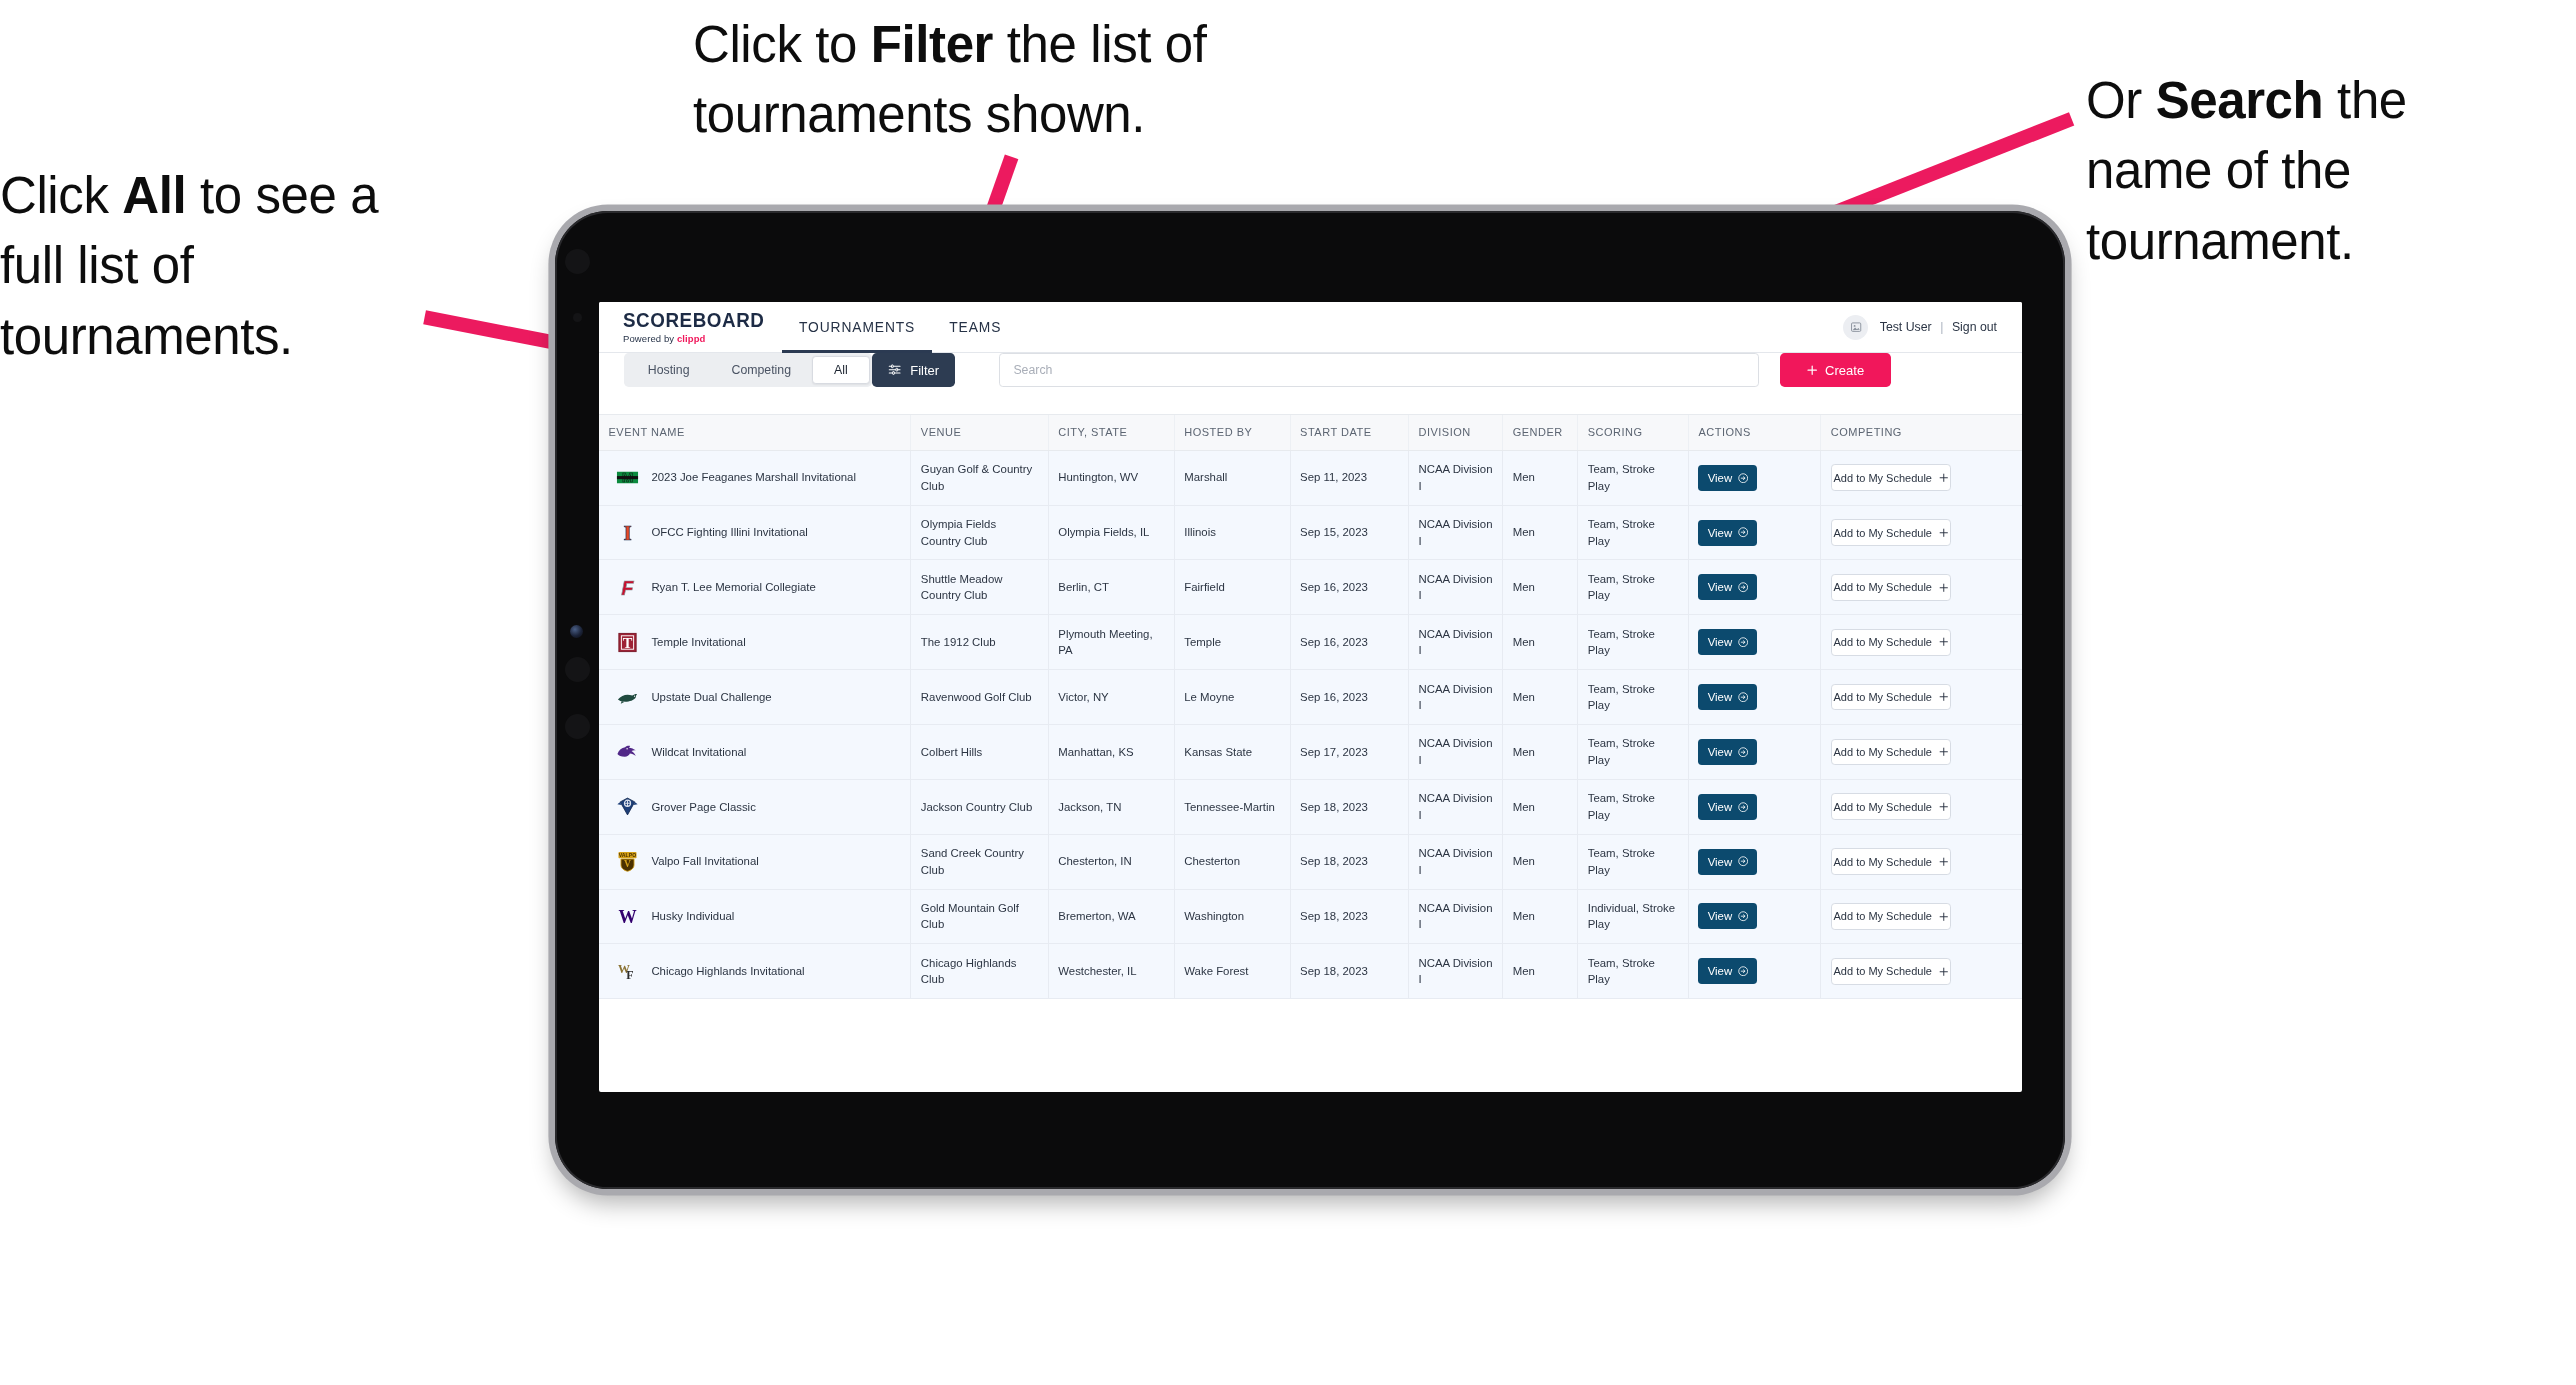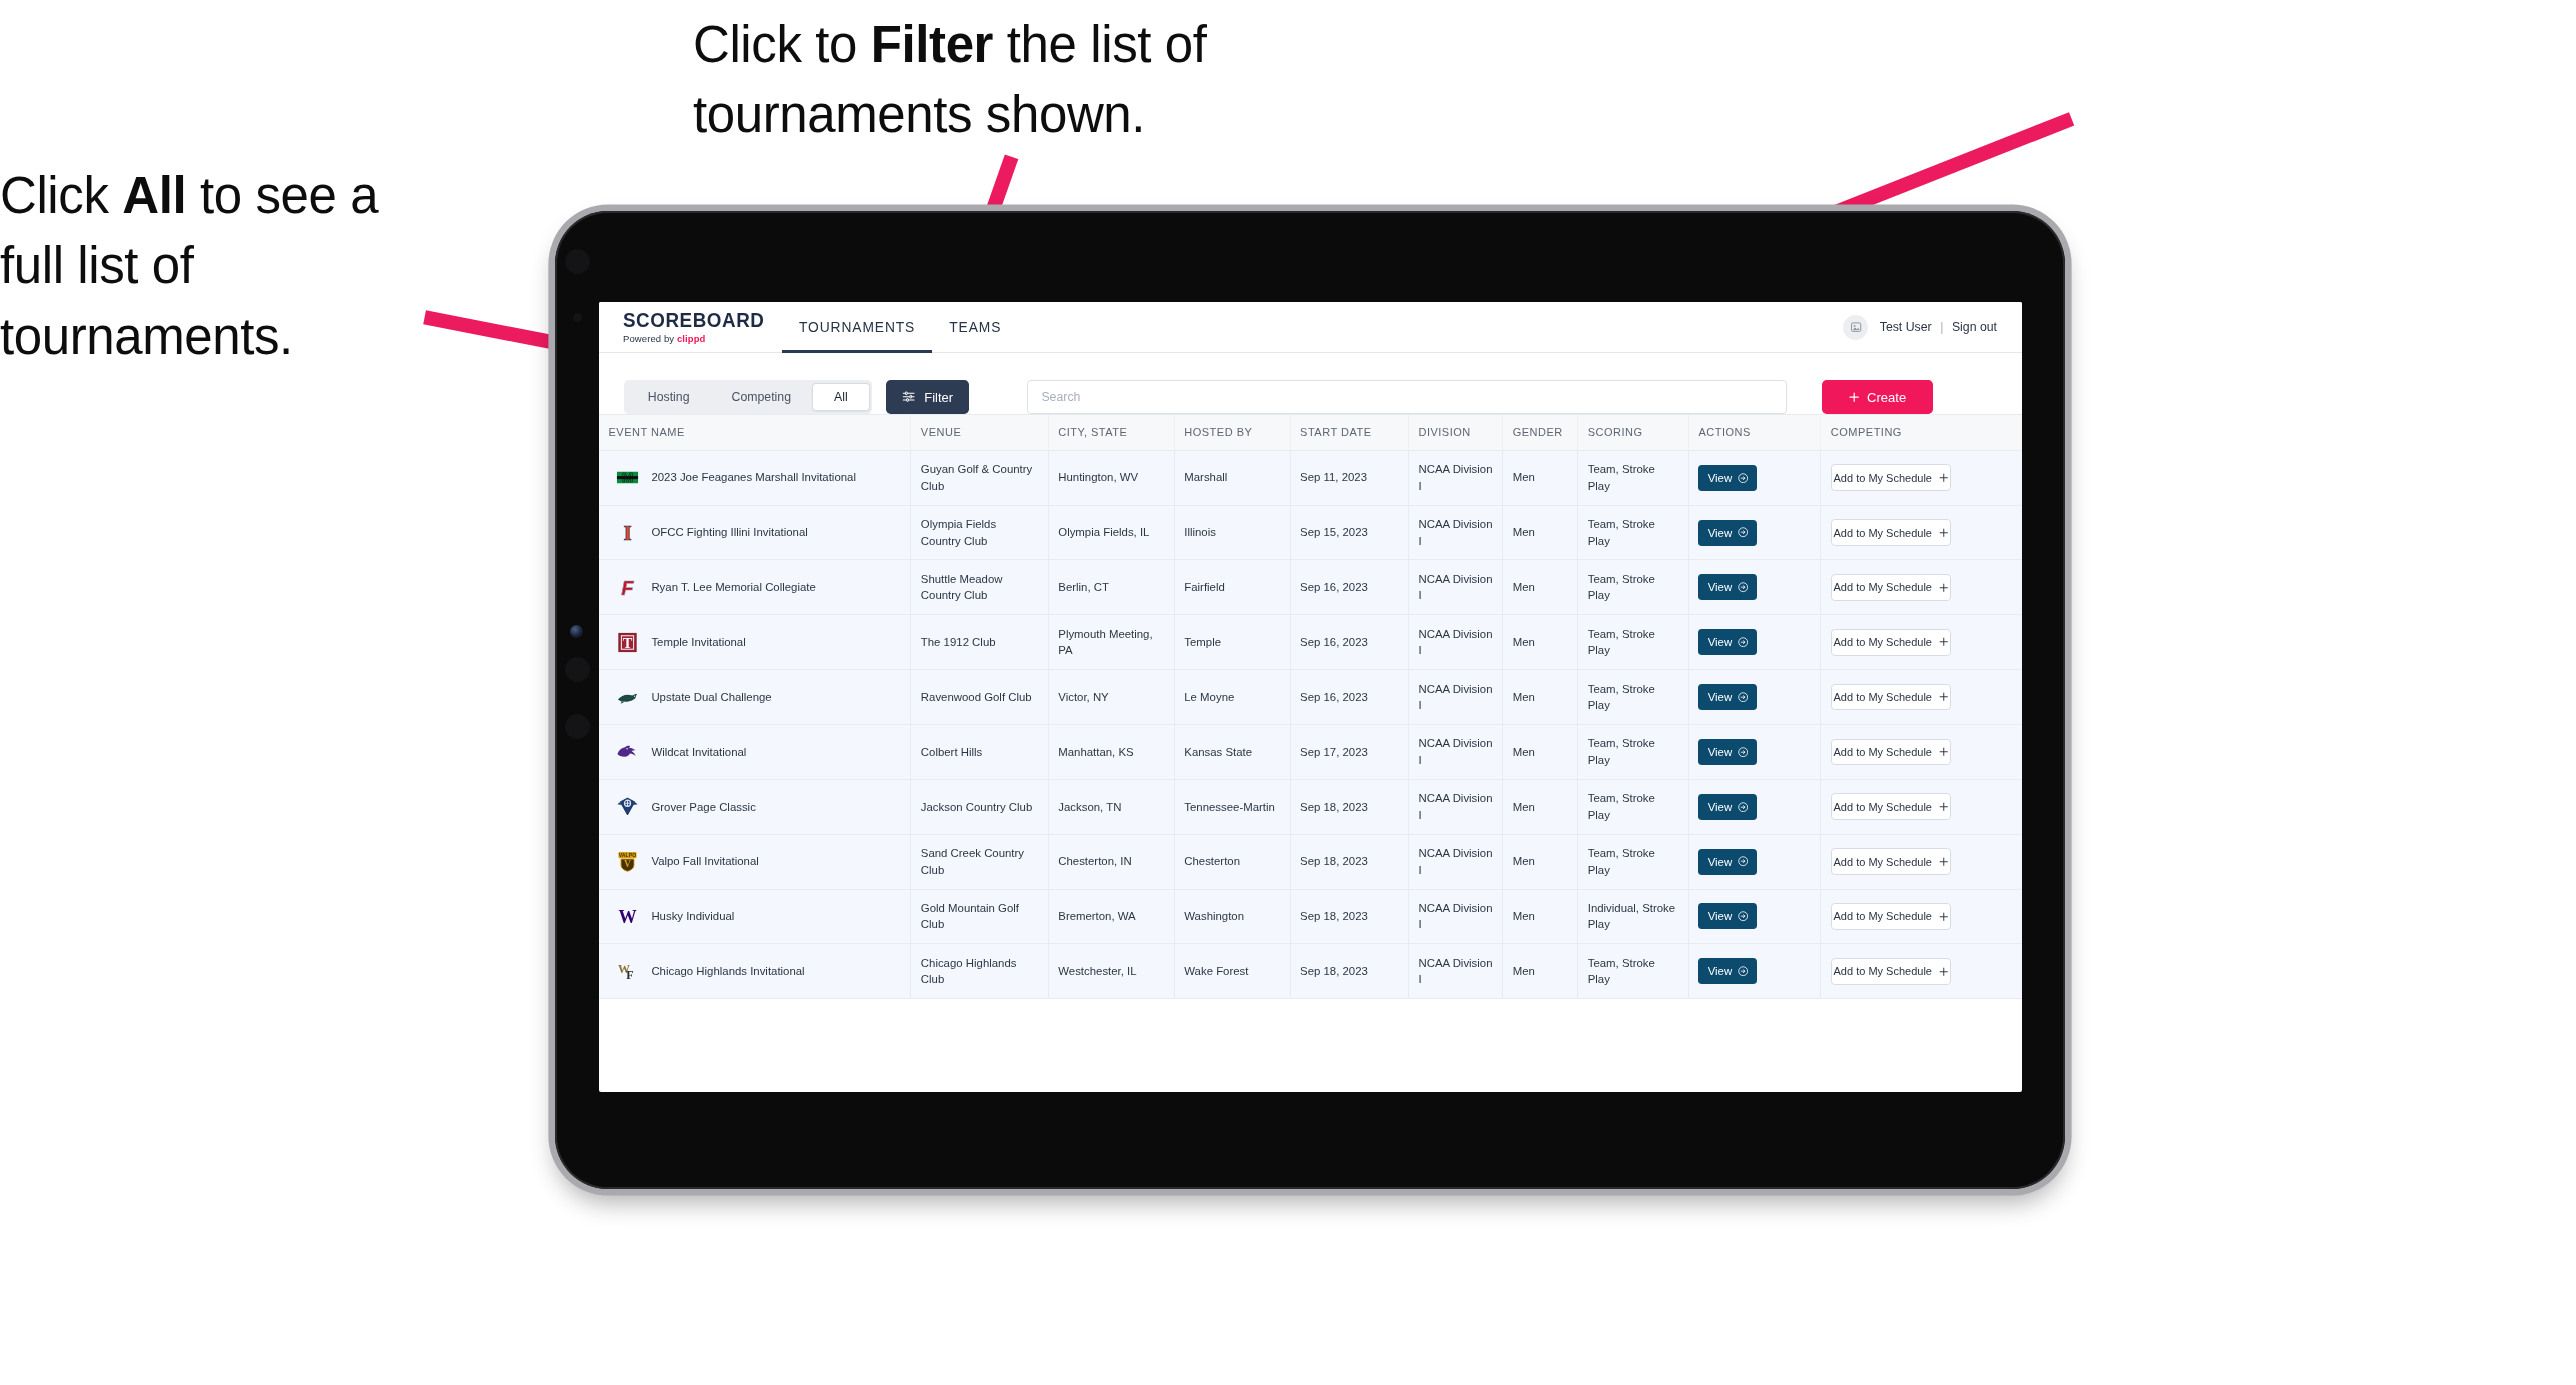--- a/index.html
+++ b/index.html
@@ -103,24 +103,24 @@
     width: 25px; height: 25px; border-radius: 50%;
     background: #eceef2;
     display:flex; align-items:center; justify-content:center;
   }
   .user-text { font-size: 12.3px; color: #2b3545; display:flex; gap:8.5px; align-items:center; }
   .user-sep { color: #aeb5c1; }
 
   
   #toolbar {
     height: 61px;
-    display: flex; align-items: flex-end;
+    display: flex; align-items: flex-start;
     padding: 0 25px;
     background: #ffffff;
-    gap: 14px;
+    gap: 0;
   }
   .segmented {
     display: flex;
     background: #eceef1;
     border-radius: 4.7px;
     height: 34px;
     padding: 2.8px;
     align-items: center;
   }
   .seg {
@@ -222,20 +222,21 @@
     font-family:"Liberation Sans", sans-serif;
   }
 </style>
 </head>
 <body>
 
 <div id="root">
 
   <div class="annot" id="annot-all"><span>Click </span><b>All</b><span> to see a full list of tournaments.</span></div>
   <div class="annot" id="annot-filter"><span>Click to </span><b>Filter</b><span> the list of tournaments shown.</span></div>
+  <div class="annot" id="annot-search"><span>Or </span><b>Search</b><span> the name of the tournament.</span></div>
 
   <svg class="arrow-svg" style="left:0;top:0;width:2576px;height:1386px" viewBox="0 0 2712 1459" width="2576" height="1386">
     <defs>
       <marker id="ah" markerWidth="5.2" markerHeight="5.2" refX="2.2" refY="2.6" orient="auto">
         <path d="M0,0 L5.2,2.6 L0,5.2 Z" fill="#ec1a5f"></path>
       </marker>
     </defs>
 
     <line x1="447" y1="334" x2="848" y2="412" stroke="#ec1a5f" stroke-width="15" marker-end="url(#ah)"></line>
 

